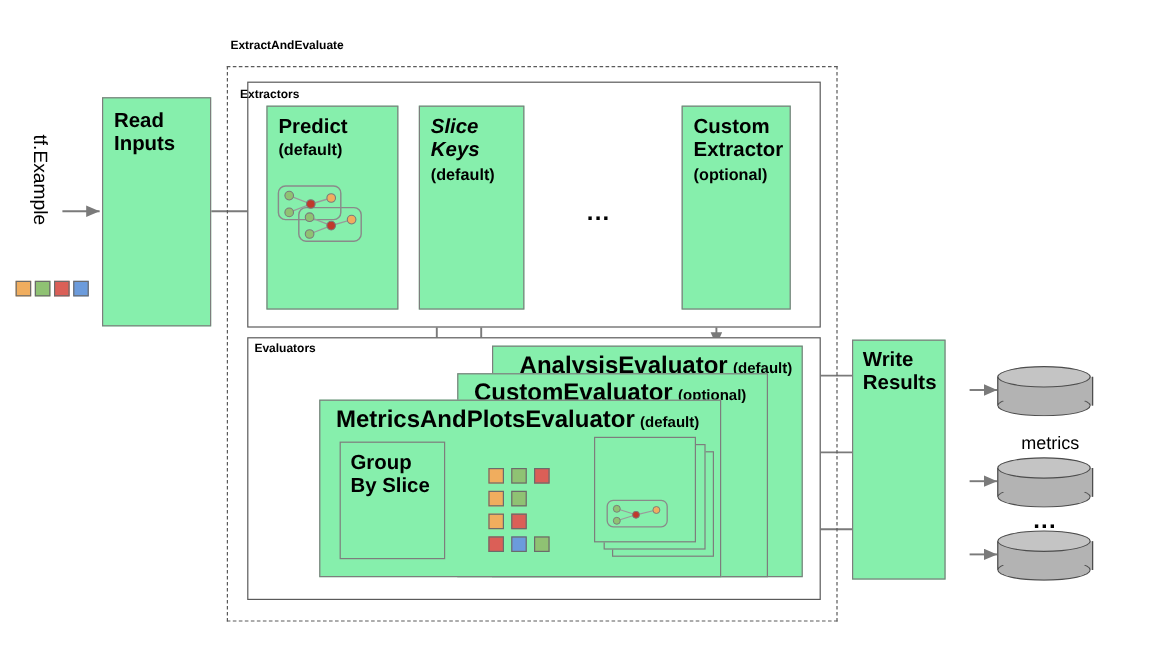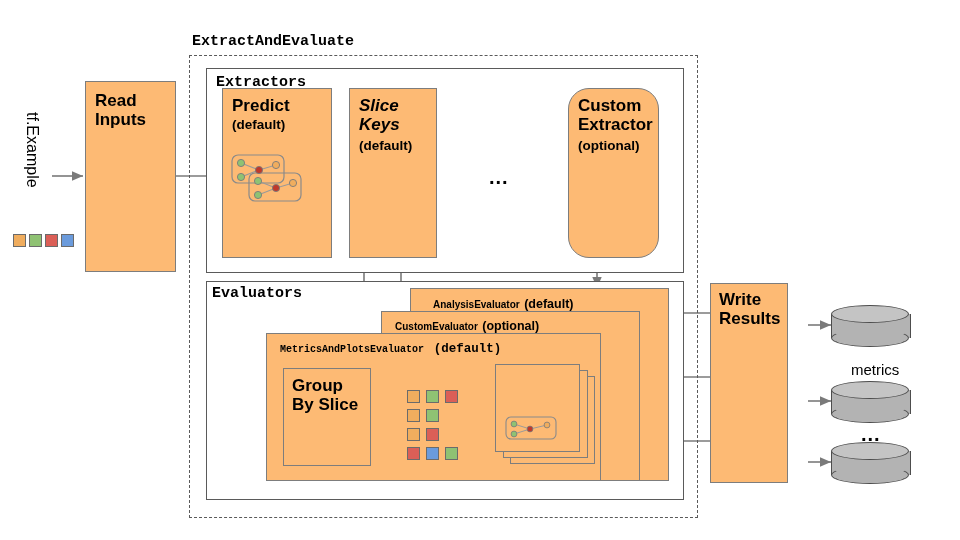--- a/index.html
+++ b/index.html
@@ -2,27 +2,27 @@
 <html><head>
 <meta charset="utf-8">
 <style>
   html,body{margin:0;padding:0;background:#ffffff;}
   body{width:960px;height:540px;overflow:hidden;
        font-family:"Liberation Sans","DejaVu Sans",sans-serif;color:#000;}
   #stage{position:relative;width:960px;height:540px;}
   .abs{position:absolute;box-sizing:border-box;}
 
   
-  .tanbox{background:#fdba74;border:1.5px solid #7d7d7d;padding-left:40px;}
+  .tanbox{background:#86efac;border:1.5px solid #7d7d7d;padding-left:40px;}
   .whitebox{background:#ffffff;border:1.5px solid #5a5a5a;}
   .dashbox{background:transparent;border:1.8px dashed #5a5a5a;}
-  .lbl-grp{font-weight:bold;font-size:15px;font-family:Liberation Mono, monospace;}
+  .lbl-grp{font-weight:bold;font-size:10px;}
   .box-title{font-weight:bold;font-size:17px;line-height:1.14;}
   .box-sub{font-weight:bold;font-size:13.5px;line-height:1.2;}
-  .ev-title{font-weight:bold;font-size:10px;white-space:nowrap;}
+  .ev-title{font-weight:bold;font-size:20px;white-space:nowrap;}
   .ev-sub{font-weight:bold;font-size:12.5px;}
   .cyl-label{font-size:15px;line-height:1;}
   .dots{font-weight:bold;font-size:20px;letter-spacing:1px;line-height:1;}
 
   
   .rot{transform:rotate(90deg);transform-origin:left top;white-space:nowrap;
        font-size:16px;}
 
   
   .chip{position:absolute;width:11px;height:11px;border:1px solid #6b6b6b;}
@@ -99,21 +99,21 @@
 
   <div class="abs tanbox" style="left:85px;top:81px;width:91px;height:191px;">
     <div class="abs box-title" style="left:9px;top:9px;white-space:pre-line;">Read
 Inputs</div>
   </div>
 
   <div class="abs lbl-grp" style="left:192px;top:33px;">ExtractAndEvaluate</div>
   <div class="abs dashbox" style="left:189px;top:55px;width:509px;height:463px;"></div>
 
   <div class="abs whitebox" style="left:206px;top:68px;width:478px;height:205px;"></div>
-  <div class="abs lbl-grp" style="left:216px;top:74px;">Extractors</div>
+  <div class="abs lbl-grp" style="left:200px;top:74px;">Extractors</div>
 
   <div class="abs tanbox" style="left:222px;top:88px;width:110px;height:170px;">
     <div class="abs box-title" style="left:9px;top:7px;">Predict</div>
     <div class="abs box-sub" style="left:9px;top:28px;">(default)</div>
     <svg class="abs" style="left:6px;top:62px;" width="82" height="62">
       <rect x="3" y="4" width="52" height="28" rx="6" fill="none" stroke="#8a8a8a" stroke-width="1.2"></rect>
       <rect x="20" y="22" width="52" height="28" rx="6" fill="none" stroke="#8a8a8a" stroke-width="1.2"></rect>
       <g stroke="#9a9a9a" stroke-width="1.1">
         <line x1="12" y1="12" x2="30" y2="19"></line>
           <line x1="12" y1="26" x2="30" y2="19"></line>
@@ -136,21 +136,21 @@
   </div>
 
   <div class="abs tanbox" style="left:349px;top:88px;width:88px;height:170px;">
     <div class="abs box-title" style="left:9px;top:7px;white-space:pre-line;font-style:italic;">Slice
 Keys</div>
     <div class="abs box-sub" style="left:9px;top:49px;">(default)</div>
   </div>
 
   <div class="abs dots" style="left:489px;top:167px;">...</div>
 
-  <div class="abs tanbox" style="left:568px;top:88px;width:91px;height:170px;border-radius:21px;">
+  <div class="abs tanbox" style="left:568px;top:88px;width:91px;height:170px;">
     <div class="abs box-title" style="left:9px;top:7px;white-space:pre-line;">Custom
 Extractor</div>
     <div class="abs box-sub" style="left:9px;top:49px;">(optional)</div>
   </div>
 
   <div class="abs whitebox" style="left:206px;top:281px;width:478px;height:219px;"></div>
   <div class="abs lbl-grp" style="left:212px;top:285px;">Evaluators</div>
 
   <div class="abs tanbox" style="left:410px;top:288px;width:259px;height:193px;">
     <div class="abs" style="left:22px;top:5px;white-space:nowrap;">
@@ -160,21 +160,21 @@
   </div>
 
   <div class="abs tanbox" style="left:381px;top:311px;width:259px;height:170px;">
     <div class="abs" style="left:13px;top:4px;white-space:nowrap;">
       <span class="ev-title">CustomEvaluator</span>
       <span class="ev-sub">(optional)</span>
     </div>
   </div>
 
   <div class="abs tanbox" style="left:266px;top:333px;width:335px;height:148px;">
-    <div class="abs" style="left:13px;top:5px;white-space:nowrap;font-family:Liberation Mono, monospace;">
+    <div class="abs" style="left:13px;top:5px;white-space:nowrap;">
       <span class="ev-title">MetricsAndPlotsEvaluator</span>
       <span class="ev-sub">(default)</span>
     </div>
 
     <div class="abs tanbox" style="left:16px;top:34px;width:88px;height:98px;">
       <div class="abs box-title" style="left:8px;top:7px;white-space:pre-line;">Group
 By Slice</div>
     </div>
 
     <div class="abs" style="left:140px;top:56px;width:70px;height:72px;">

